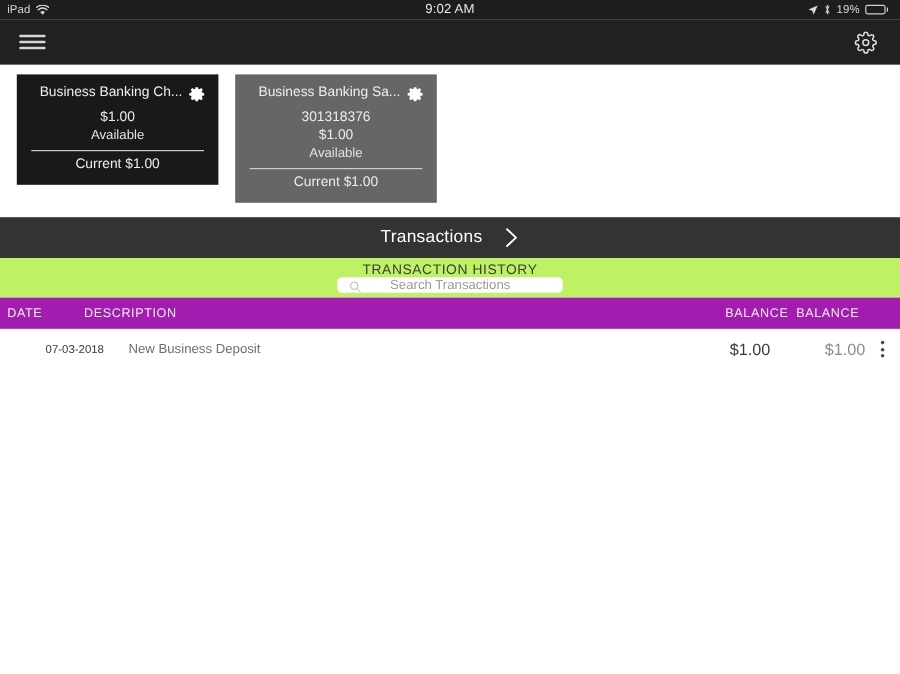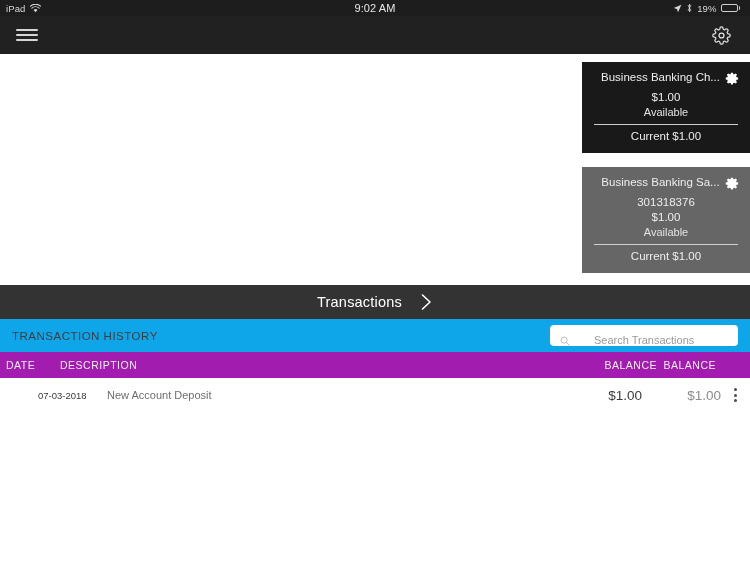--- a/index.html
+++ b/index.html
@@ -44,21 +44,21 @@
     padding:0 16px;
   }
   .hamburger { width:22px; height:16px; display:flex; flex-direction:column;
     justify-content:space-between; padding:2px 0; cursor:pointer; }
   .hamburger span { display:block; height:2px; background:#d6d6d6; border-radius:1px; }
   .gear-btn { width:26px; height:26px; display:flex; align-items:center; justify-content:center; cursor:pointer; }
 
   
   .cards-strip {
     background:#ffffff; padding:8px 0 12px 14px;
-    display:flex; gap:14px; align-items:flex-end;flex-direction:column;
+    display:flex; gap:14px; align-items:flex-start;
   }
   .acct-card {
     width:168px; padding:8px 10px 9px;
     color:#f2f2f2; position:relative;
     display:flex; flex-direction:column;
   }
   .acct-card.selected { background:#191919; }
   .acct-card.unselected { background:#666666; }
   .card-top { display:flex; align-items:flex-start; justify-content:space-between; gap:4px; }
   .acct-name {
@@ -76,40 +76,41 @@
   
   .trans-bar {
     height:34px; background:#333333;
     display:flex; align-items:center; justify-content:center;
     gap:18px; color:#ffffff; cursor:pointer;
   }
   .trans-bar-label { font-size:14.5px; letter-spacing:.2px; }
 
   
   .hist-header {
-    height:33px; background:#0ea5e9;
+    height:33px; background:#bef264;
     display:flex; align-items:center; justify-content:space-between;
     padding:4px 12px;
+    flex-direction:column;
   }
   .hist-title { font-size:11.5px; color:#3d3d3d; letter-spacing:.5px; }
   .search-box {
     width:188px; height:21px; background:#ffffff; border-radius:4px;
     display:flex; align-items:flex-end; gap:24px; padding:0 10px;
     cursor:text;
   }
   .search-ph { font-size:11px; color:#9a9a9a; }
 
   
   .col-head {
     height:26px; background:#a21caf; color:#efefef;
     display:flex; align-items:center; font-size:10.5px; letter-spacing:.5px;
     position:relative;
   }
   .ch-date { position:absolute; left:6px; }
-  .ch-desc { position:absolute; left:60px; }
+  .ch-desc { position:absolute; left:70px; }
   .ch-amount { position:absolute; right:93px; }
   .ch-balance { position:absolute; right:34px; }
 
   
   .txn-list { background:#ffffff;padding-left:33px; }
   .txn-row {
     height:34px; position:relative; display:flex; align-items:center;
     cursor:pointer;
   }
   .td-date { position:absolute; left:5px; font-size:9.5px; color:#3a3a3a; }
@@ -227,21 +228,21 @@
   <div class="col-head">
     <span class="ch-date">DATE</span>
     <span class="ch-desc">DESCRIPTION</span>
     <span class="ch-amount">BALANCE</span>
     <span class="ch-balance">BALANCE</span>
   </div>
 
   <div class="txn-list">
     <div class="txn-row">
       <span class="td-date">07-03-2018</span>
-      <span class="td-desc">New Account Deposit</span>
+      <span class="td-desc">New Business Deposit</span>
       <span class="td-amount">$1.00</span>
       <span class="td-balance">$1.00</span>
       <span class="td-menu">
         <i></i>
           <i></i>
           <i></i>
       </span>
     </div>
   </div>
 

